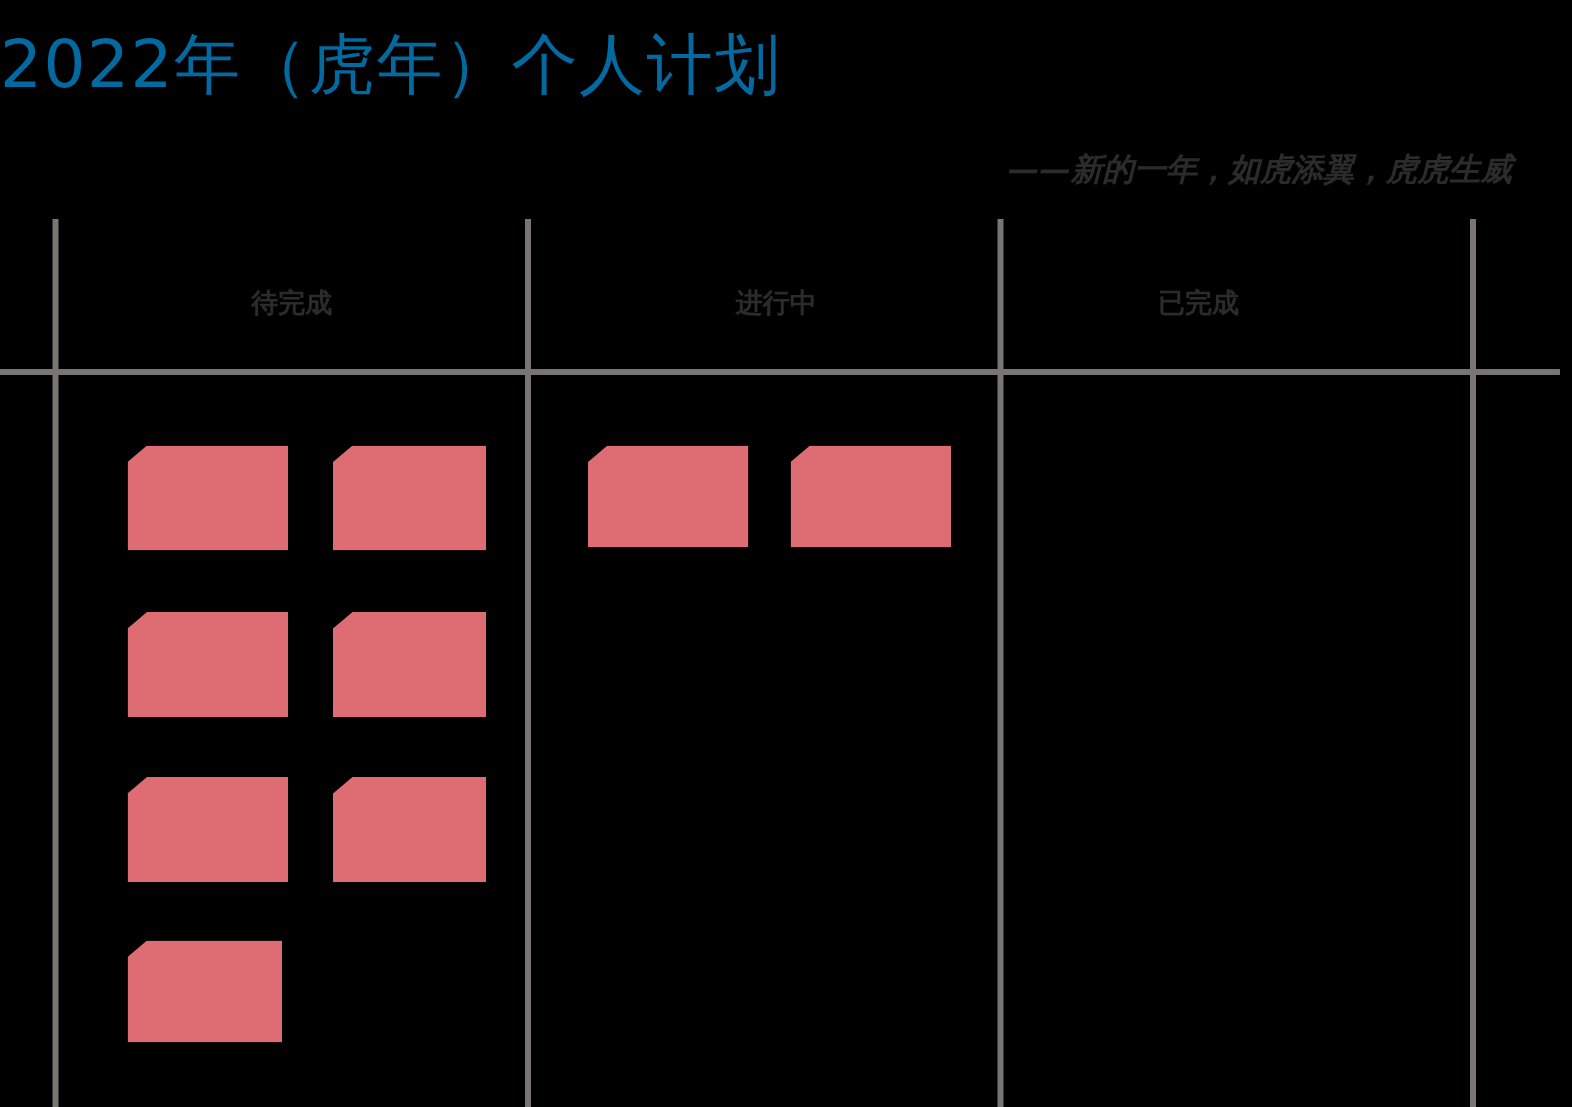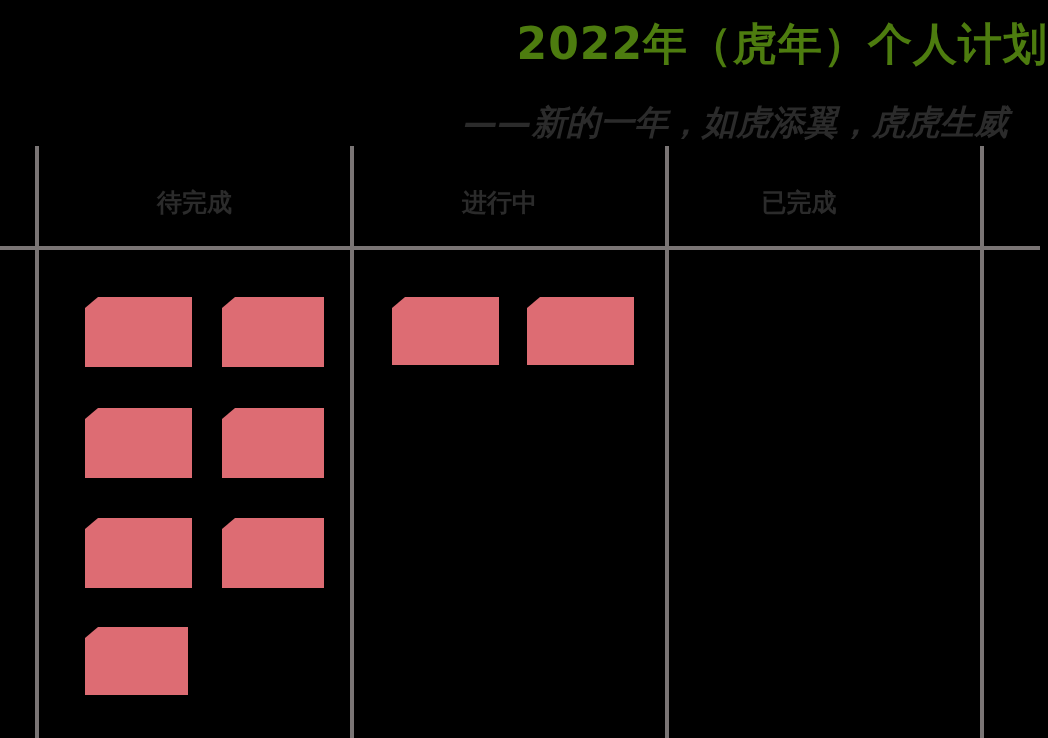--- a/index.html
+++ b/index.html
@@ -17,35 +17,35 @@
     background: #000000;
     overflow: hidden;
   }
 
   
   .title {
     position: absolute;
     left: 0;
     top: 16px;
     width: 1048px;
-    text-align: right;
+    text-align: left;
     font-size: 44px;
-    font-weight: bold;
+    font-weight: normal;
     letter-spacing: 1px;
-    color: #4d7c0f;
+    color: #0369a1;
     line-height: 1.25;
     white-space: nowrap;
   }
   .subtitle {
     position: absolute;
     left: 0;
     top: 100px;
     width: 1008px;
     text-align: right;
-    font-size: 34px;
+    font-size: 21px;
     font-weight: bold;
     font-style: italic;
     color: #2b2b2b;
     line-height: 1.3;
     white-space: nowrap;
   }
 
   
   .vrule {
     position: absolute;
@@ -63,21 +63,21 @@
     background: #7a7575;
   }
 
   
   .col-header {
     position: absolute;
     top: 182px;
     height: 42px;
     line-height: 42px;
     text-align: center;
-    font-size: 25px;
+    font-size: 18px;
     font-weight: bold;
     color: #2b2b2b;
     white-space: nowrap;
   }
 
   
   .col-body {
     position: absolute;
     top: 250px;
     height: 488px;
@@ -111,21 +111,21 @@
       <div class="col-header" style="left: 39px; width: 311px;">待完成</div>
       <div class="col-body" style="left: 39px; width: 311px;">
         <div class="card" style="left: 46px; top: 47px; width: 107px; height: 70px;"></div>
         <div class="card" style="left: 183px; top: 47px; width: 102px; height: 70px;"></div>
         <div class="card" style="left: 46px; top: 158px; width: 107px; height: 70px;"></div>
         <div class="card" style="left: 183px; top: 158px; width: 102px; height: 70px;"></div>
         <div class="card" style="left: 46px; top: 268px; width: 107px; height: 70px;"></div>
         <div class="card" style="left: 183px; top: 268px; width: 102px; height: 70px;"></div>
         <div class="card" style="left: 46px; top: 377px; width: 103px; height: 68px;"></div>
       </div>
-      <div class="col-header" style="left: 344px; width: 311px;">进行中</div>
+      <div class="col-header" style="left: 362px; width: 311px;">进行中</div>
       <div class="col-body" style="left: 354px; width: 311px;">
         <div class="card" style="left: 38px; top: 47px; width: 107px; height: 68px;"></div>
         <div class="card" style="left: 173px; top: 47px; width: 107px; height: 68px;"></div>
       </div>
       <div class="col-header" style="left: 669px; width: 260px;">已完成</div>
       <div class="col-body" style="left: 669px; width: 311px;"></div>
     </div>
 
 </div>
 

